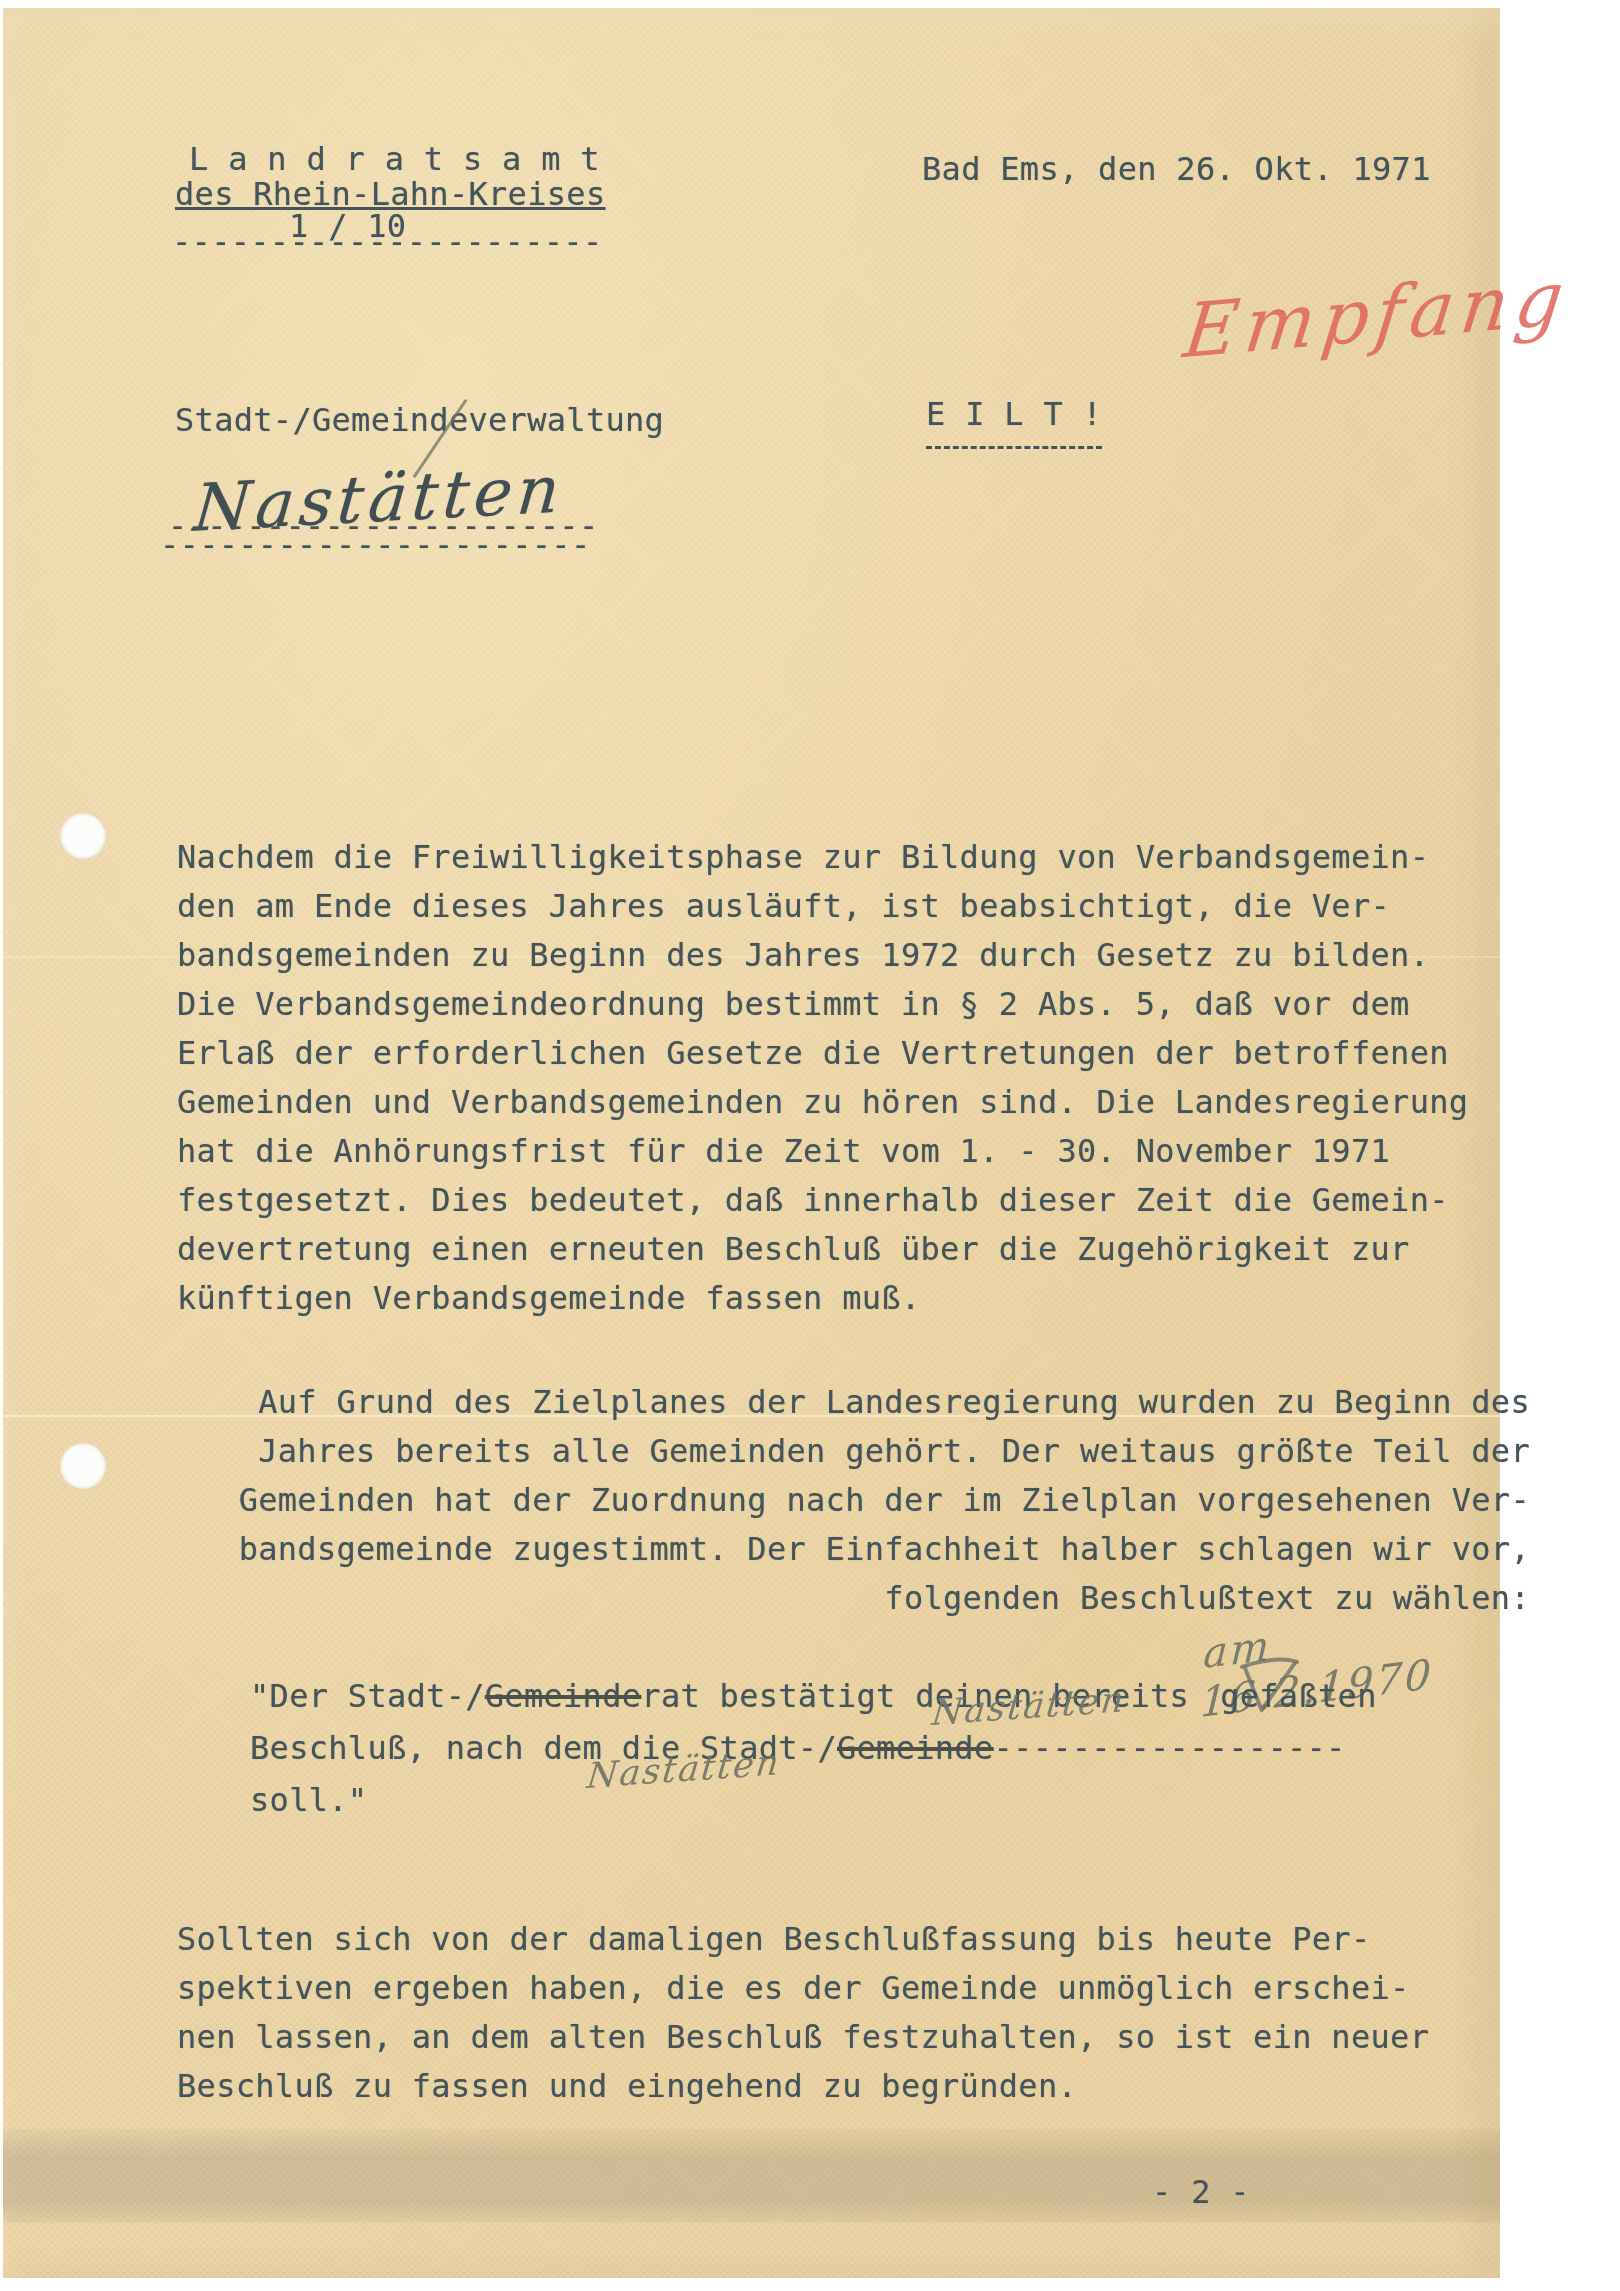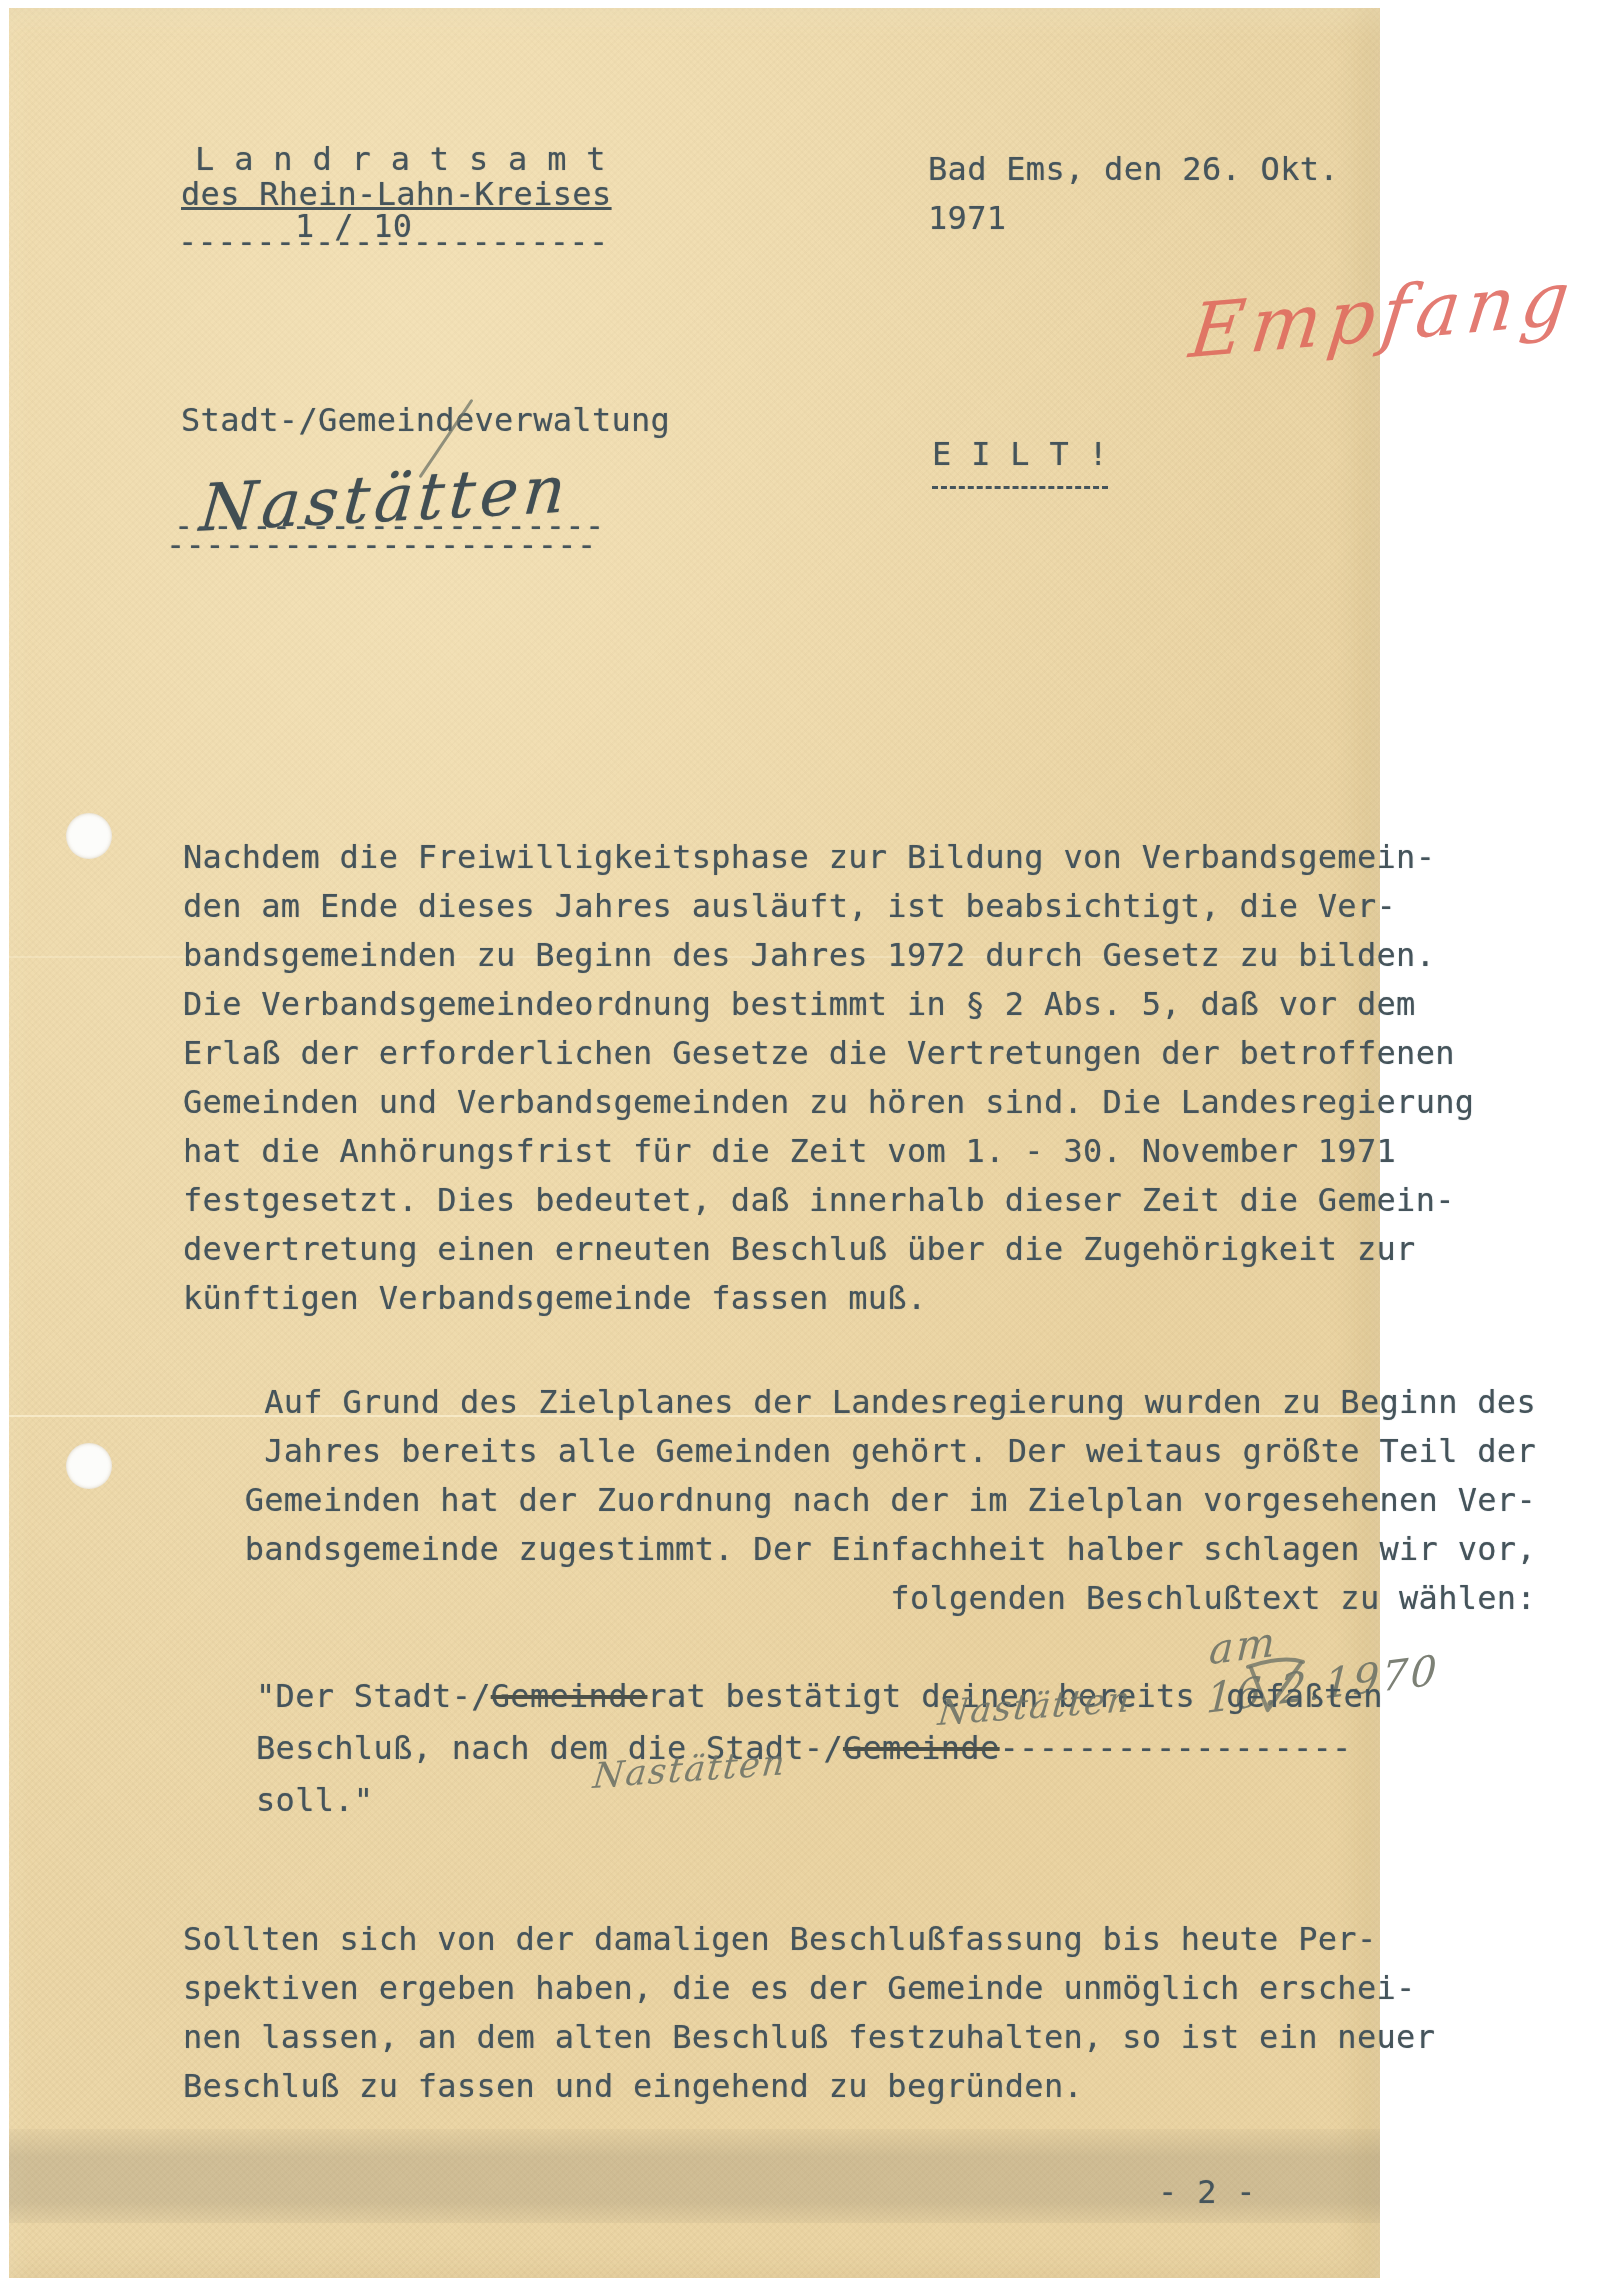--- a/index.html
+++ b/index.html
@@ -2,38 +2,38 @@
 <html><head>
 <meta charset="utf-8">
 <style>
   html,body{margin:0;padding:0;}
   body{
     width:1620px;height:2292px;position:relative;overflow:hidden;
     background:#ffffff;
     font-family:"DejaVu Sans Mono", monospace;
   }
   .paper{
-    position:absolute;left:9px;top:7.8px;width:1371px;height:2270px;
+    position:absolute;left:3px;top:7.8px;width:1497px;height:2270px;
     background-color:#ecd7a8;
     background-image:
       radial-gradient(ellipse at 30% 18%, rgba(255,242,208,.40), transparent 62%),
       radial-gradient(ellipse at 75% 70%, rgba(228,198,140,.25), transparent 65%),
       repeating-linear-gradient(45deg, rgba(170,140,85,.05) 0 2px, transparent 2px 4.9px),
       repeating-linear-gradient(-45deg, rgba(120,95,55,.035) 0 2px, transparent 2px 4.9px);
     box-shadow: inset -19.6px 0 33px rgba(140,110,60,.14), inset 0 13.7px 23.5px rgba(255,246,215,.35);
   }
   .tw{
     font-family:"DejaVu Sans Mono", monospace;
     font-size:32px; letter-spacing:0.3px; color:#45545b;
     text-shadow:0 0 1px rgba(69,84,91,.55);
     white-space:pre-line; line-height:49px;
   }
   .abs{position:absolute;}
   .dashrow{line-height:1; white-space:pre;}
-  .underdash{border-bottom:3.9px dashed #45545b; padding-bottom:6.9px;margin-top:40px;}
+  .underdash{border-bottom:3.9px dashed #45545b; padding-bottom:6.9px;}
   .struck{text-decoration:line-through; text-decoration-thickness:3.9px; text-decoration-color:#4c5149;}
   .hand{
     font-family:"DejaVu Serif", serif; font-style:italic;
   }
   .hand-ink{color:#414e53; text-shadow:0 0 1px rgba(65,78,83,.5);}
   .hand-red{color:#df655a; opacity:.85;}
   .hand-pencil{color:#6f7468; opacity:.9;}
   .hole{
     position:absolute;width:46px;height:46px;border-radius:50%;
     background:#fcfcfa; box-shadow: inset 0 0 3.9px rgba(150,120,70,.35);

